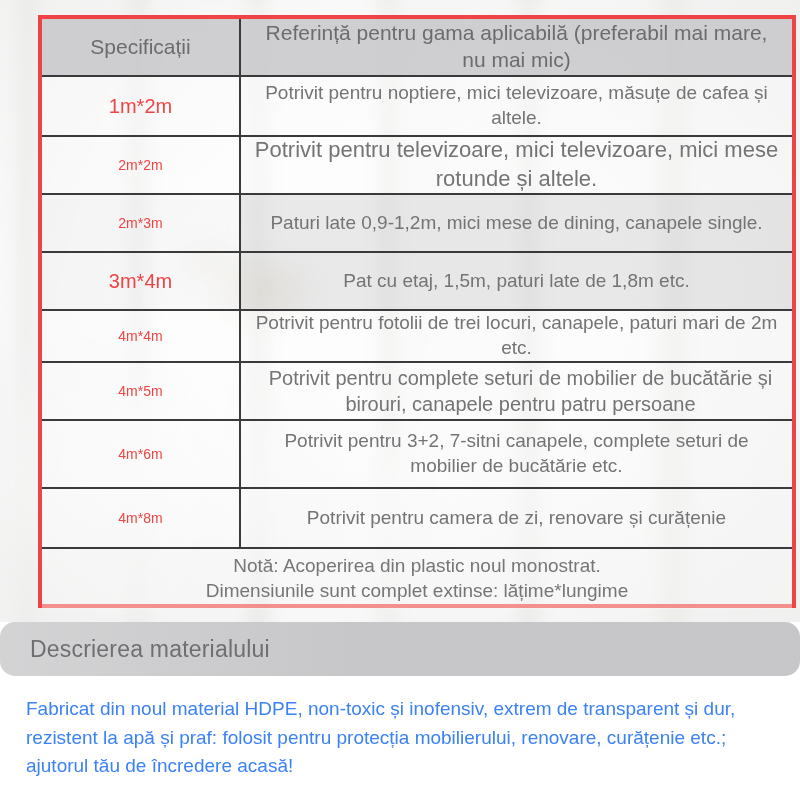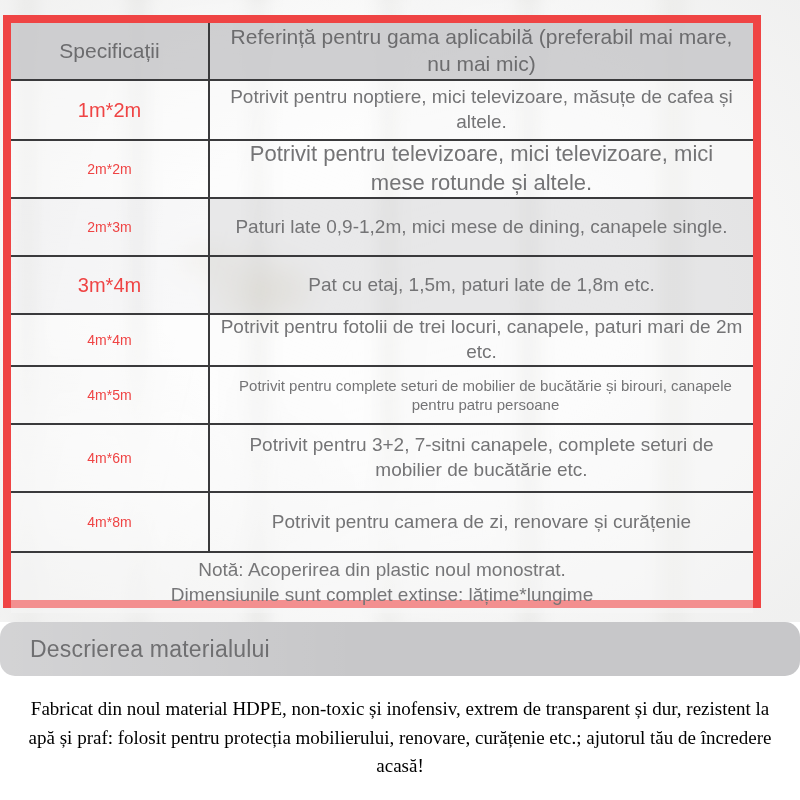--- a/index.html
+++ b/index.html
@@ -66,26 +66,26 @@
   }
   #bg-photo .vignette {
     position: absolute;
     left: 0; top: 0; width: 800px; height: 622px;
     background: radial-gradient(ellipse 560px 430px at 400px 300px, rgba(255,255,255,0.0) 40%, rgba(232,232,231,0.55) 100%);
   }
 
   
   #spec-table {
     position: absolute;
-    left: 3px;
+    left: 38px;
     top: 15px;
     width: 758px;
     height: 593px;
     z-index: 5;
-    border: 8px solid #ef4444;
+    border: 4px solid #ef4444;
     display: flex;
     flex-direction: column;
   }
 
   .trow {
     display: flex;
     flex: 0 0 auto;
     border-bottom: 2px solid #3a3a3c;
     position: relative;
   }
@@ -132,21 +132,21 @@
   .trow.r4 { height: 52px; }
   .trow.r5 { height: 58px; }
   .trow.r6 { height: 68px; }
   .trow.r7 { height: 60px; }
 
   .spec-lg { font-size: 20px; }
   .spec-sm { font-size: 14px; }
 
   .desc-lg  { font-size: 19px; }
   .desc-md  { font-size: 22px; }
-  .desc-sm  { font-size: 15px; margin-left: 8px; }
+  .desc-sm  { font-size: 20px; margin-left: 8px; }
 
   
   .shade .cell-desc { background: rgba(206,206,208,0.45); }
   .shade .cell-spec { background: rgba(236,236,237,0.30); }
 
   
   .trow.note {
     height: 60px;
     border-bottom: none;
   }
@@ -198,25 +198,23 @@
     width: 800px;
     height: 124px;
     background: #ffffff;
     z-index: 4;
     display: flex;
     align-items: center;
     justify-content: center;
   }
   #material-desc p {
     width: 748px;
-    text-align: center;
     font-size: 19px;
     line-height: 1.52;
-    color: #000000;
-    font-family: Liberation Serif, serif;
+    color: #3b82f6;
   }
 </style>
 </head>
 <body>
 
 <div id="bg-photo">
   <div class="layer"></div>
   <div class="sheen"></div>
   <div class="vignette"></div>
 </div>

